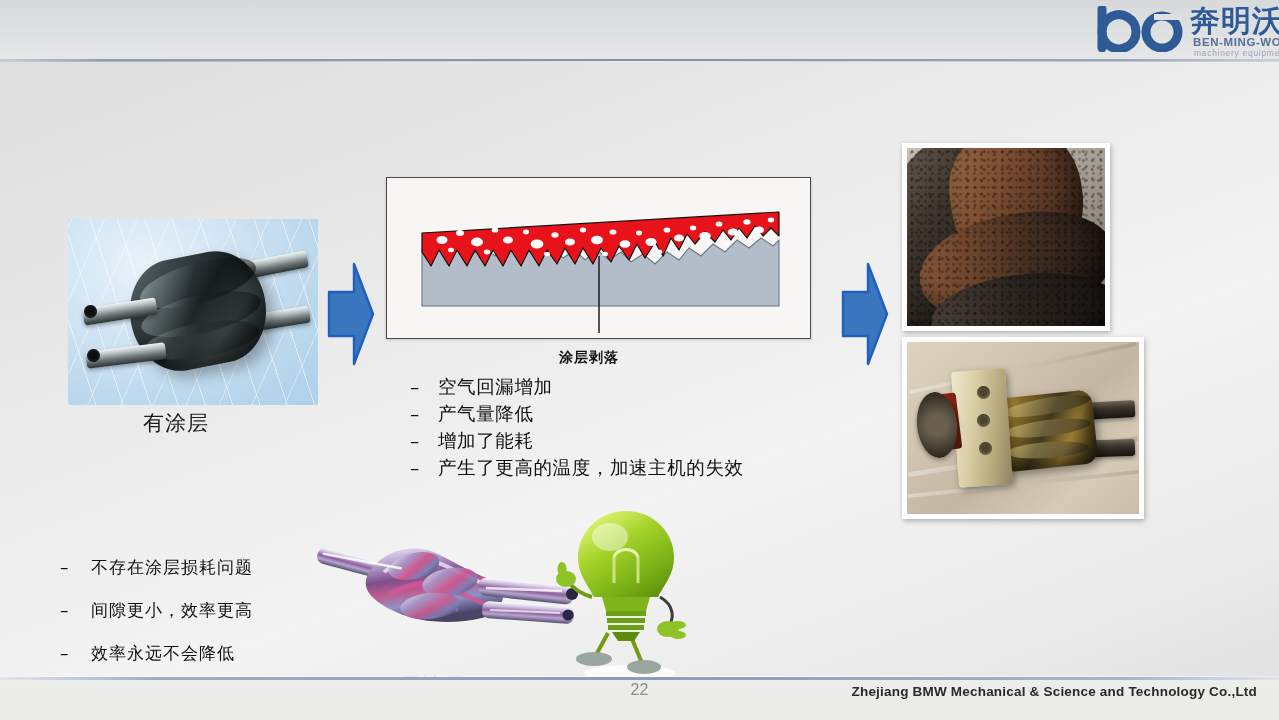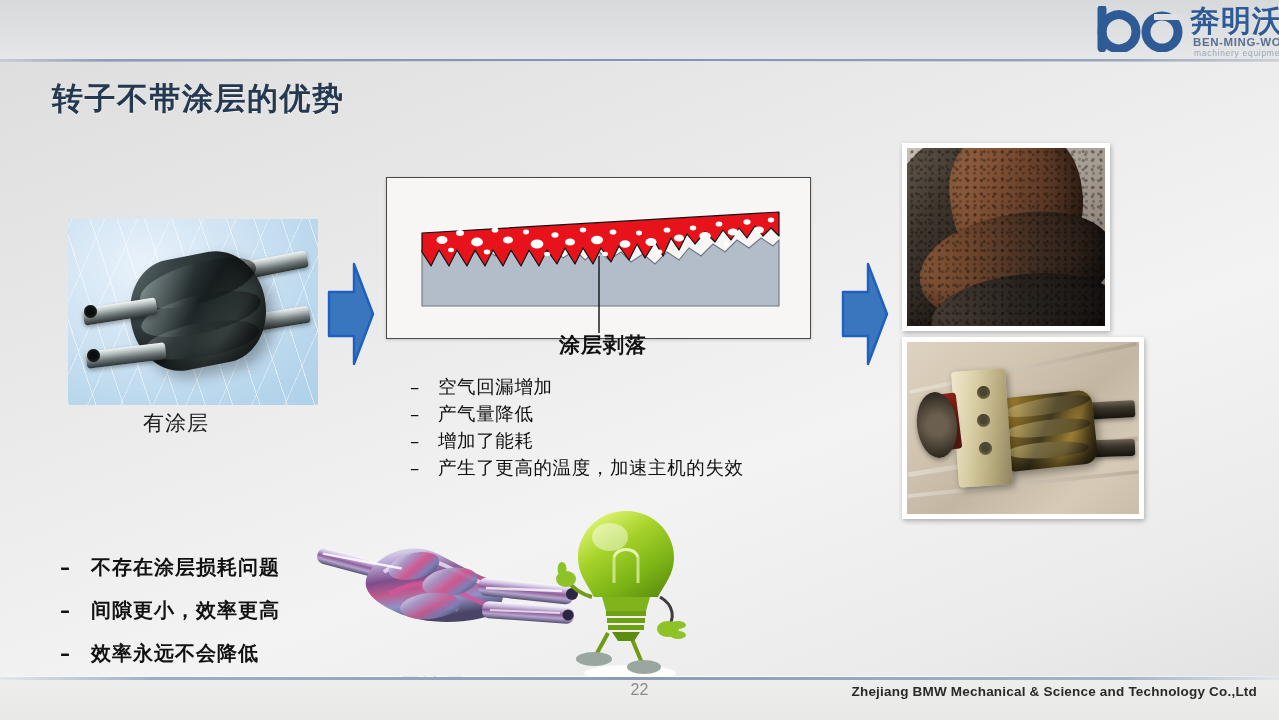--- a/index.html
+++ b/index.html
@@ -168,22 +168,22 @@
     width: 423px; height: 160px;
     background: #f6f6f4;
     border: 1px solid #4a4a4a;
     box-shadow: 0 1px 3px rgba(0,0,0,.18);
     overflow: hidden;
   }
 
   
   .coating-heading {
     position: absolute;
-    left: 559px; top: 331px;
-    font-size: 21px;
+    left: 559px; top: 349px;
+    font-size: 14px;
     font-weight: bold;
     color: #111;
     font-family: "DejaVu Sans", sans-serif;
     letter-spacing: 1px;
   }
   .mid-list {
     position: absolute;
     left: 410px; top: 373px;
     margin: 0; padding: 0;
     list-style: none;
@@ -203,27 +203,26 @@
   }
 
   
   .bl-list {
     position: absolute;
     left: 60px; top: 546px;
     margin: 0; padding: 0;
     list-style: none;
   }
   .bl-list li {
-    font-size: 20px;
+    font-size: 17px;
     color: #111;
     line-height: 43px;
     font-family: "DejaVu Sans", sans-serif;
     letter-spacing: 1px;
     white-space: nowrap;
-    font-weight: bold;
   }
   .bl-list li .dash {
     display: inline-block;
     width: 31px;
   }
 
   
   .rotor-uncoated {
     position: absolute;
     left: 310px; top: 520px;
@@ -406,21 +405,20 @@
       <path d="M6 3 L6 42" stroke="#2e5a96" stroke-width="9" stroke-linecap="round" fill="none"></path>
       <path d="M6 26 A17 17 0 1 0 6 25.5" stroke="#2e5a96" stroke-width="9" fill="none"></path>
       <circle cx="66" cy="26" r="16" stroke="#2e5a96" stroke-width="9" fill="none"></circle>
       <path d="M58 11 L86 11" stroke="#dfe0e1" stroke-width="6" fill="none"></path>
     </svg>
     <div class="logo-cn">奔明沃</div>
     <div class="logo-en">BEN-MING-WO</div>
     <div class="logo-sub">machinery equipment</div>
   </div>
 
-  <div class="slide-title">转子不带涂层的优势</div>
 
   <div class="rotor-coated">
     <div class="grid"></div>
     <div class="rc-shaft rc-s3"></div>
     <div class="rc-shaft rc-s4"></div>
     <div class="rc-body"></div>
     <div class="rc-flute rc-f1"></div>
     <div class="rc-flute rc-f2"></div>
     <div class="rc-flute rc-f3"></div>
     <div class="rc-shaft rc-s1"></div>

